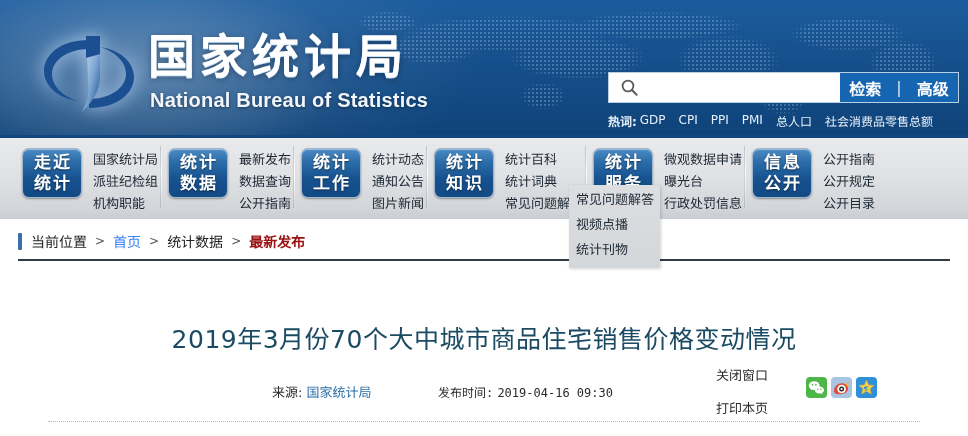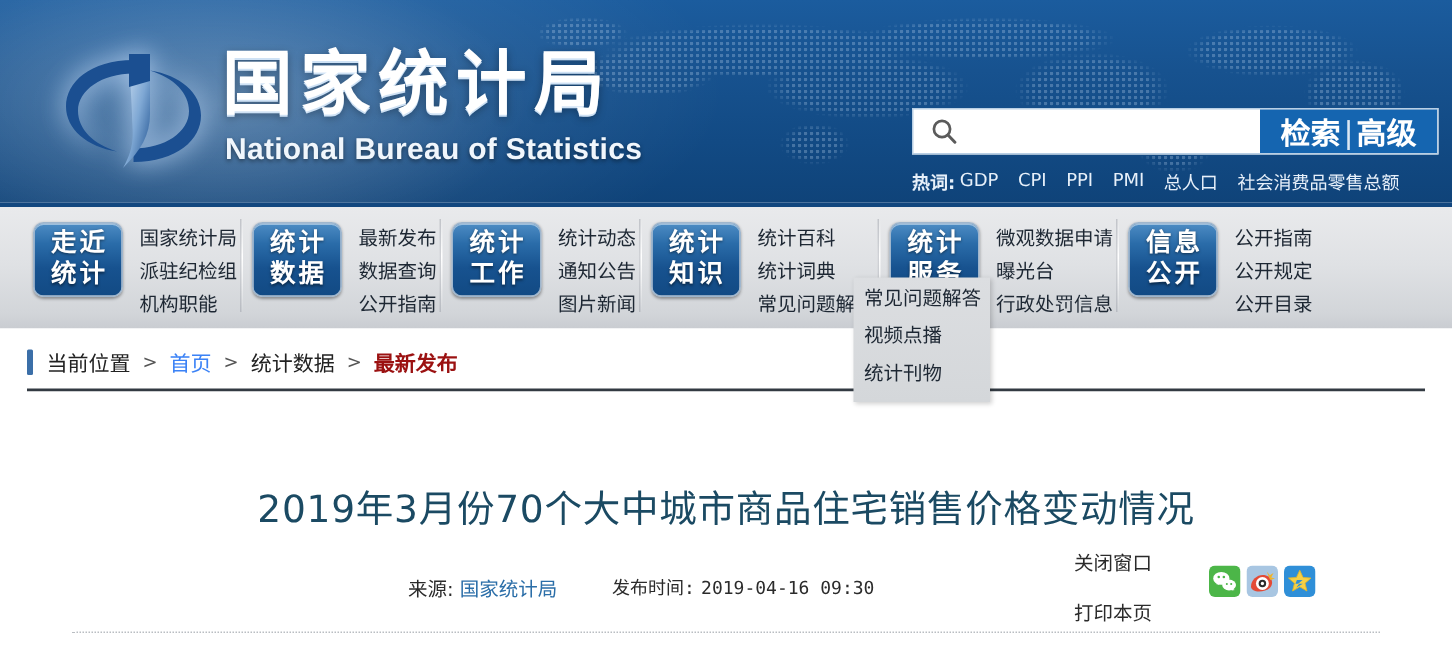--- a/index.html
+++ b/index.html
@@ -77,22 +77,22 @@
   .searchbar{
     position:absolute;left:608px;top:72px;width:351px;height:31px;
     background:#ffffff;border:1px solid #b9cfe4;box-sizing:border-box;display:flex;
   }
   .search-ico{width:40px;display:flex;align-items:center;justify-content:center;}
   .search-input{
     flex:1;border:0;outline:0;background:transparent;height:100%;
     font-size:13px;color:#333;font-family:"Liberation Sans",sans-serif;padding:0;
   }
   .search-btns{
-    width:118px;background:#1565b0;display:flex;align-items:center;justify-content:center;gap:2px;
-    color:#fff;font-size:20px;font-weight:bold;font-family:"DejaVu Sans",sans-serif;
+    width:118px;background:#1565b0;display:flex;align-items:center;justify-content:center;gap:15px;
+    color:#fff;font-size:16px;font-weight:bold;font-family:"DejaVu Sans",sans-serif;
   }
   .search-btns .sep{font-weight:normal;opacity:.85;}
   .search-btns span{cursor:pointer;}
 
   .hotwords{
     position:absolute;left:608px;top:110px;width:360px;height:20px;
     display:flex;align-items:center;gap:0;
     font-family:"DejaVu Sans","Liberation Sans",sans-serif;
     font-size:12px;color:#e7f0fa;white-space:nowrap;
   }
@@ -171,21 +171,21 @@
     font-family:"DejaVu Sans","Liberation Sans",sans-serif;
     font-size:25px;font-weight:normal;letter-spacing:.5px;color:#1b4a63;
   }
   .meta{
     position:absolute;left:0;top:118px;width:968px;height:24px;
     display:flex;align-items:center;
     font-family:"DejaVu Sans","Liberation Sans",sans-serif;font-size:13px;color:#2b2b2b;
   }
   .meta .m-source{position:absolute;left:272px;}
   .meta .m-source b{font-weight:normal;color:#2b6ea8;}
-  .meta .m-time{position:absolute;left:408px;}
+  .meta .m-time{position:absolute;left:438px;}
   .meta .m-time span{font-family:"DejaVu Sans Mono","Liberation Mono",monospace;font-size:12px;}
   .meta .m-acts{position:absolute;left:716px;display:flex;gap:14px;flex-direction:column;}
   .meta .m-acts a{color:#2b2b2b;text-decoration:none;cursor:pointer;}
   .social{position:absolute;left:806px;top:377px;display:flex;gap:4px;}
   .sico{width:21px;height:21px;border-radius:4px;display:block;cursor:pointer;}
   .art-rule{
     position:absolute;left:48px;top:160px;width:872px;height:0;
     border-top:1px dotted #b9bdc2;
   }
 </style>

